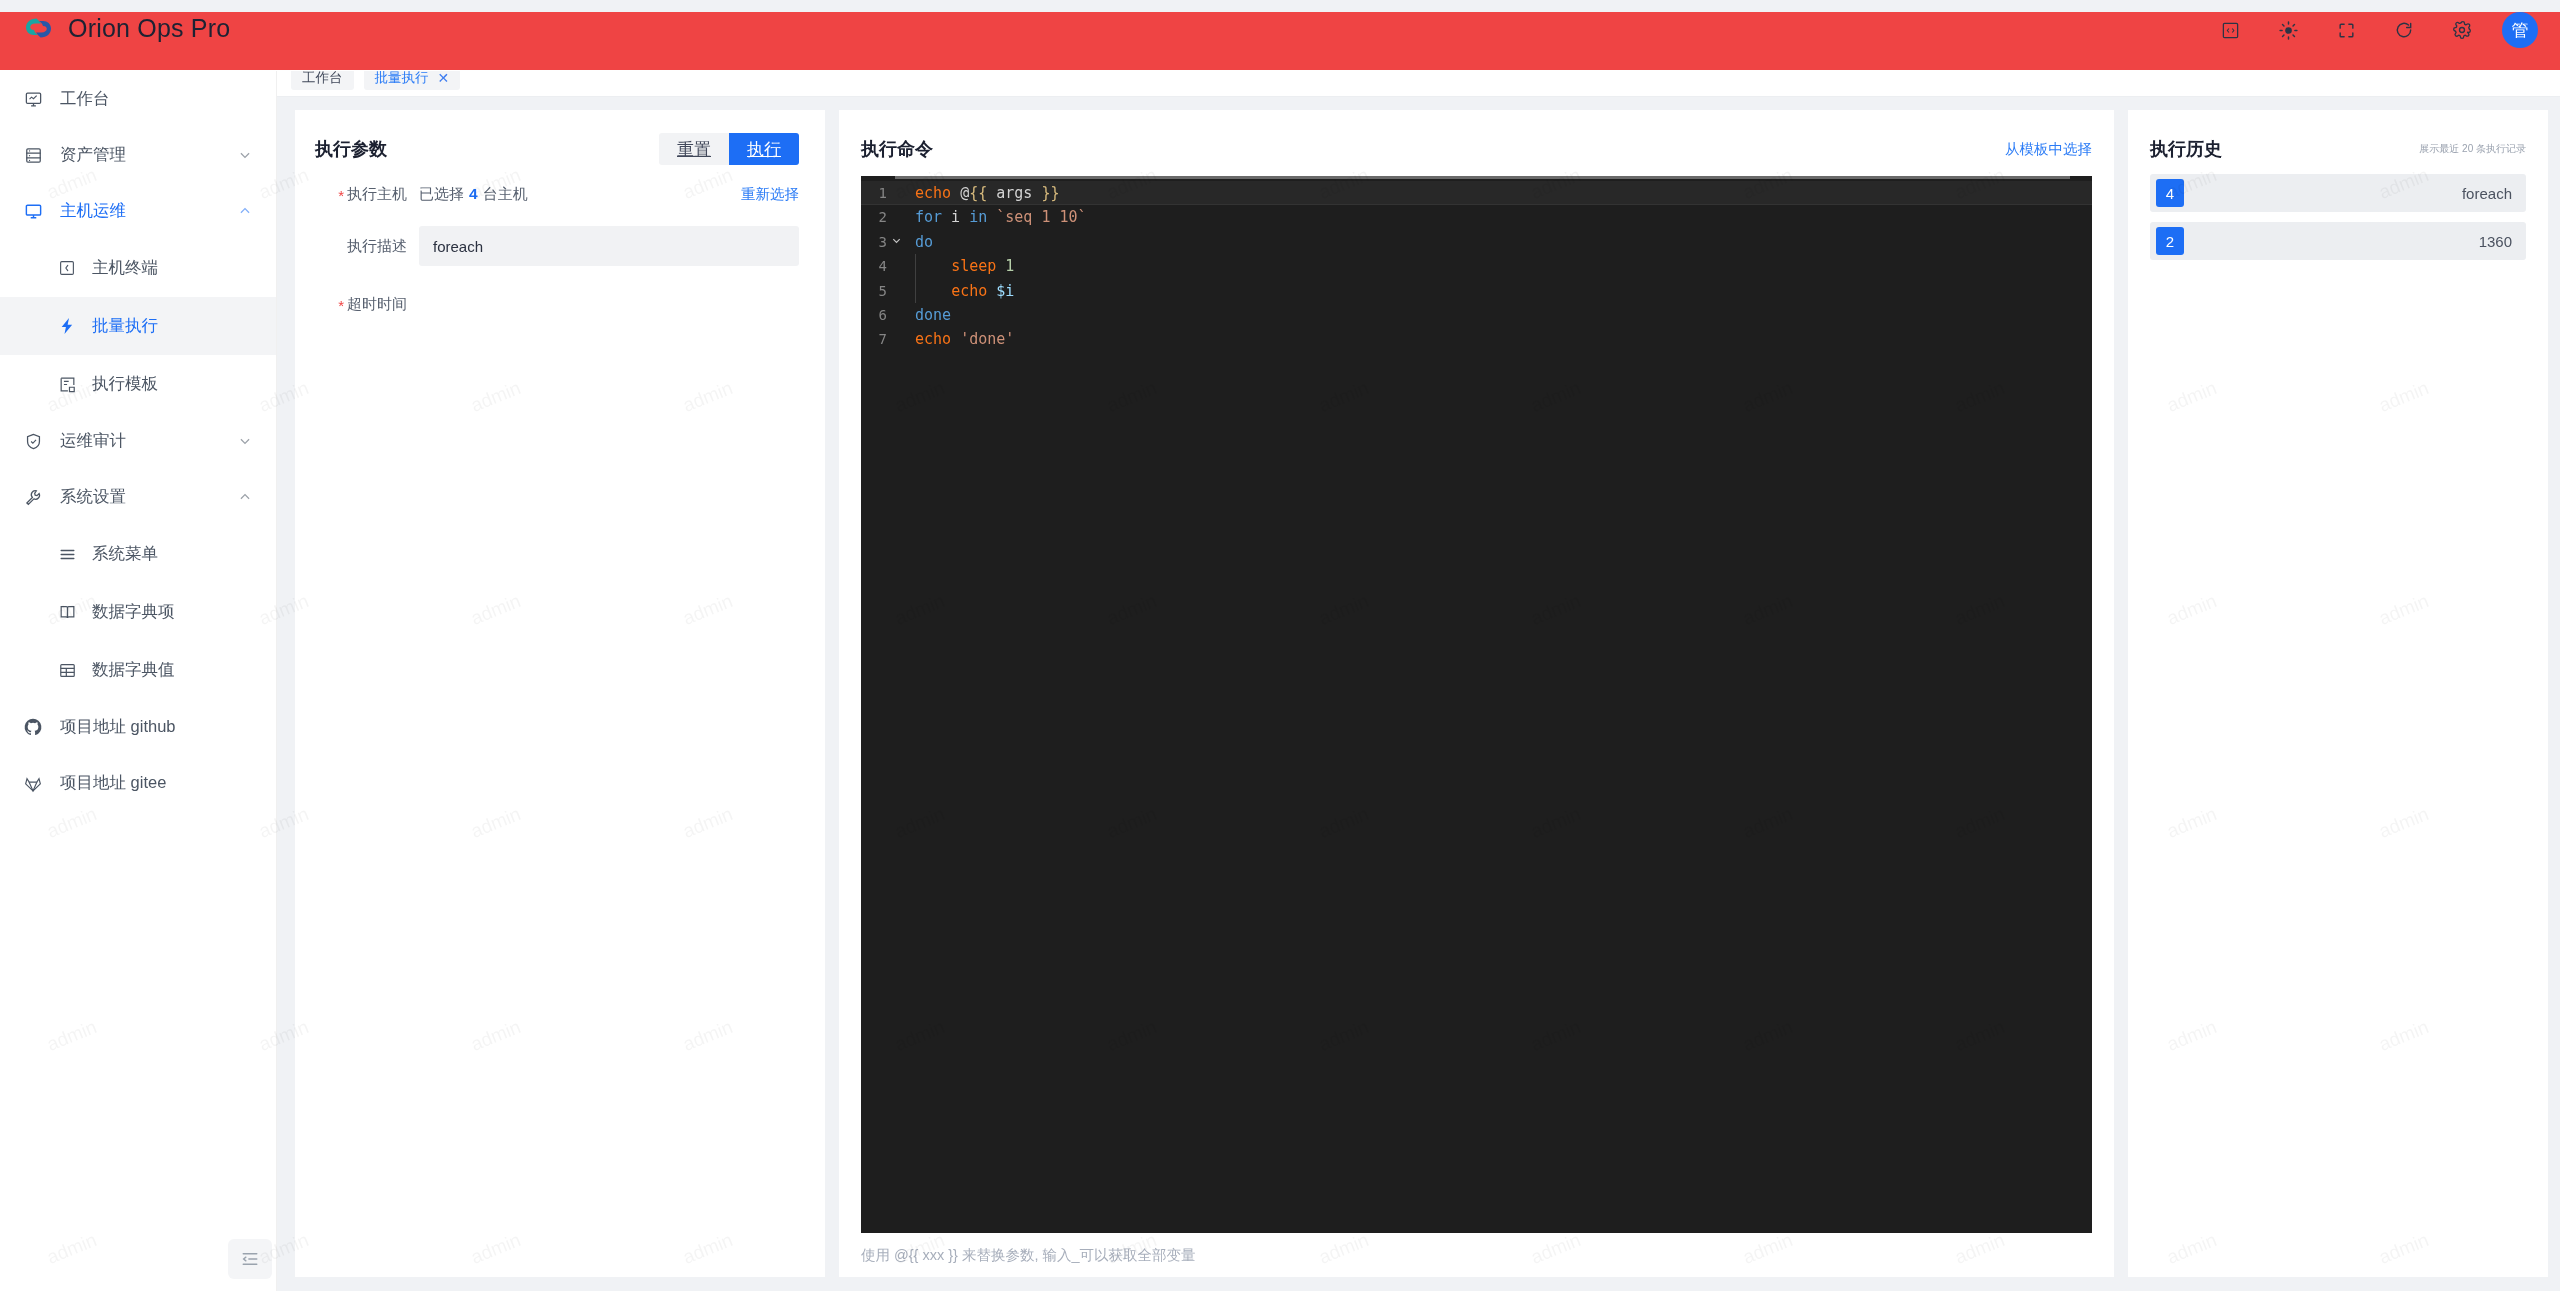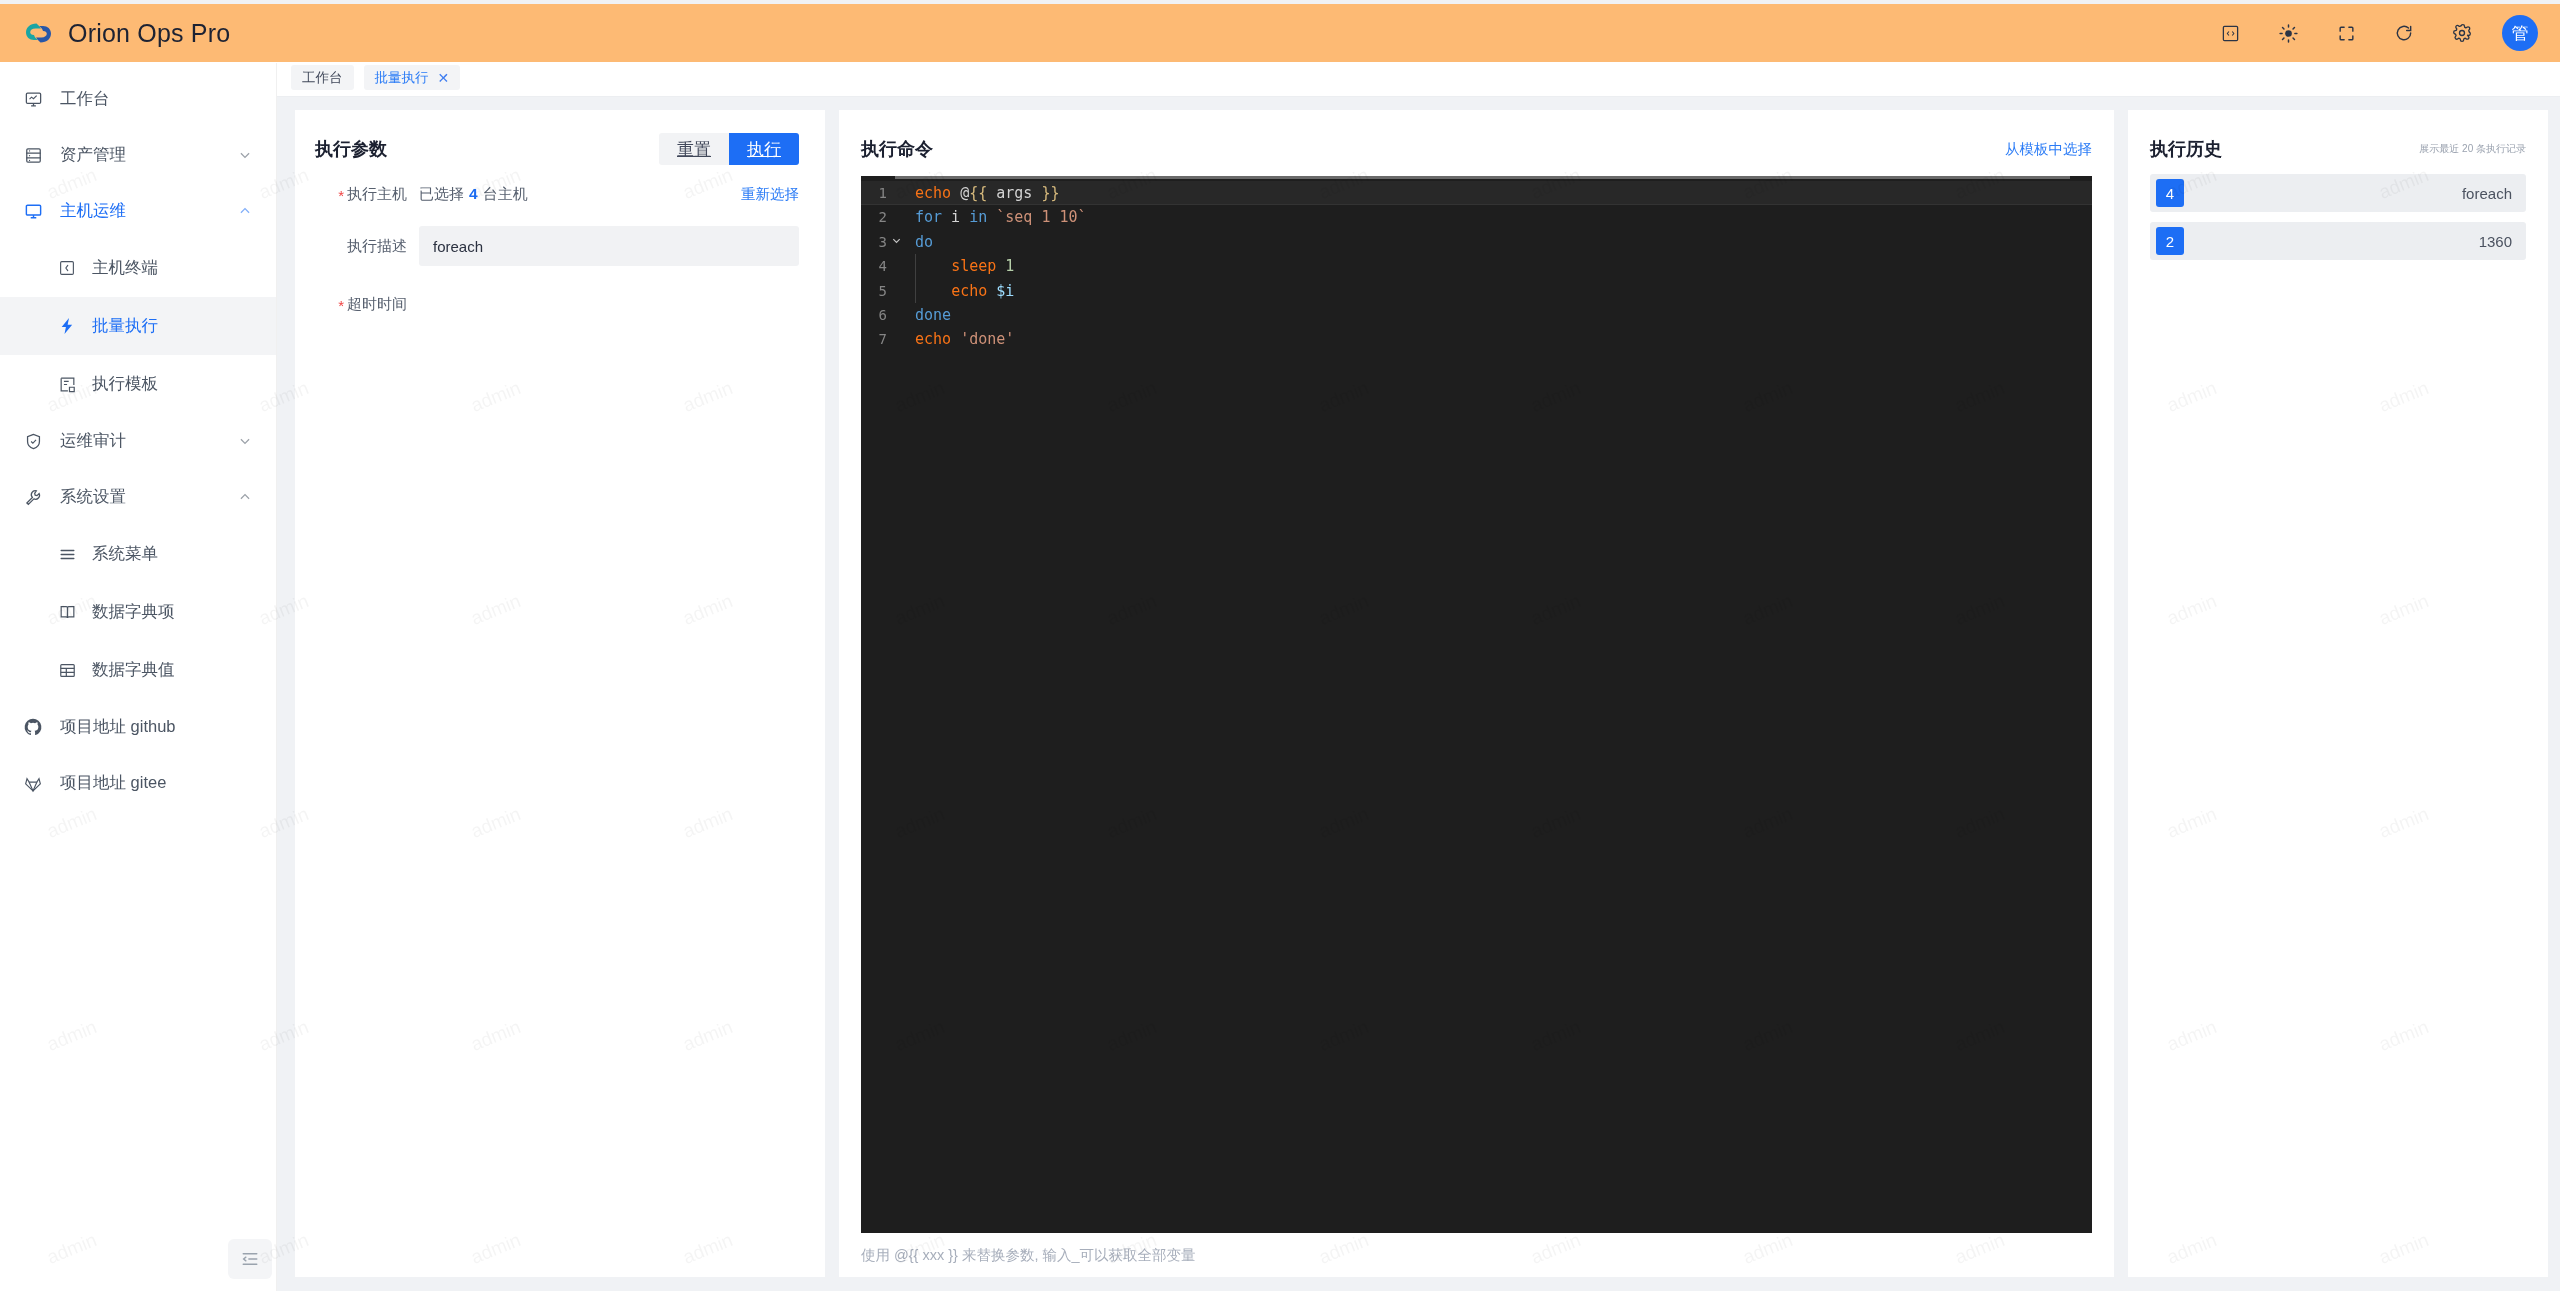--- a/index.html
+++ b/index.html
@@ -23,23 +23,23 @@
     position: absolute;
     font-size: 19px;
     color: rgba(0,0,0,0.045);
     transform: rotate(-22deg);
     white-space: nowrap;
     font-family: "Liberation Sans", sans-serif;
   }
 
   
   .header {
-    position: absolute; top: 4px; left: 0; right: 0; height: 59px;
-    background: #fdba74;
-    display: flex; align-items: center;
+    position: absolute; top: 12px; left: 0; right: 0; height: 59px;
+    background: #ef4444;
+    display: flex; align-items: flex-start;
     z-index: 40;
     border-bottom: 1px solid #ffffff;
   }
   .brand { display: flex; align-items: center; padding-left: 22px; gap: 14px; }
   .brand-logo { width: 32px; height: 32px; display: block; }
   .brand-title {
     font-size: 25px; color: #1c2233; letter-spacing: .2px;
     font-family: "Liberation Sans", sans-serif;
   }
   .header-right {

